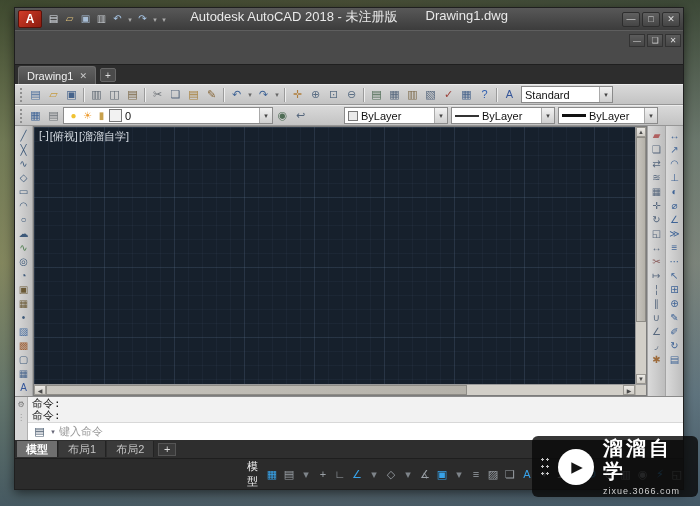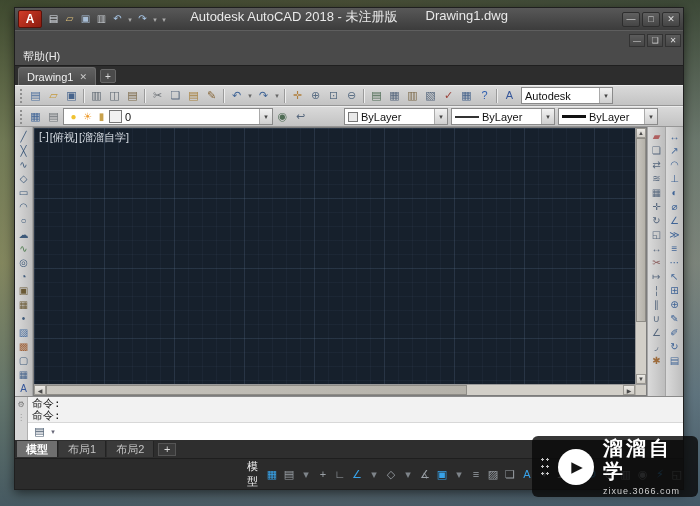--- a/index.html
+++ b/index.html
@@ -184,25 +184,20 @@
     </div>
 
     <div class="menubar">
       <div class="menu-row">
         <span class="irow doc-ctrl">
             <span class="dbtn">—</span>
             <span class="dbtn">❏</span>
             <span class="dbtn">✕</span>
           </span>
       </div>
-      <div class="menu-row">
-        <span class="irow">
-            <span class="menu-item">帮助(H)</span>
-          </span>
-      </div>
     </div>
 
     <div class="filetabs">
       <div class="file-tab">
         <span>Drawing1</span>
         <span class="tab-close">✕</span>
       </div>
       <span class="tab-add">+</span>
     </div>
 
@@ -236,21 +231,21 @@
           <span class="icon" style="color: rgb(86, 103, 125);">▦</span>
           <span class="icon" style="color: rgb(125, 106, 74);">▥</span>
           <span class="icon" style="color: rgb(86, 103, 125);">▧</span>
           <span class="icon" style="color: rgb(156, 64, 56);">✓</span>
           <span class="icon" style="color: rgb(71, 100, 140);">▦</span>
           <span class="icon" style="color: rgb(47, 95, 176);">?</span>
           <span class="icon sep"></span>
           <span class="icon" style="color: rgb(53, 86, 154);">A</span>
         </span>
       <div class="combo std-combo">
-        <span>Autodesk</span>
+        <span>Standard</span>
         <span class="combo-arrow">▾</span>
       </div>
     </div>
 
     <div class="toolbar">
       <span class="grip"></span>
       <span class="irow">
           <span class="icon" style="color: rgb(63, 100, 150);">▦</span>
           <span class="icon" style="color: rgb(110, 115, 120);">▤</span>
         </span>
@@ -391,20 +386,21 @@
       <div class="cmd-body">
         <div class="cmd-lines">
             <span class="cmd-line">命令:</span>
             <span class="cmd-line">命令:</span>
           </div>
         <div class="cmd-input-row">
           <span class="irow">
               <span class="icon" style="color: rgb(68, 86, 106);">▤</span>
               <span class="icon mini" style="color: rgb(102, 102, 119);">▾</span>
             </span>
+          <input class="cmd-input" placeholder="键入命令" style="">
         </div>
       </div>
     </div>
 
     <div class="layout-bar">
       <span class="irow">
           <span class="ltab active">模型</span>
           <span class="ltab">布局1</span>
           <span class="ltab">布局2</span>
           <span class="ltab addtab">+</span>

